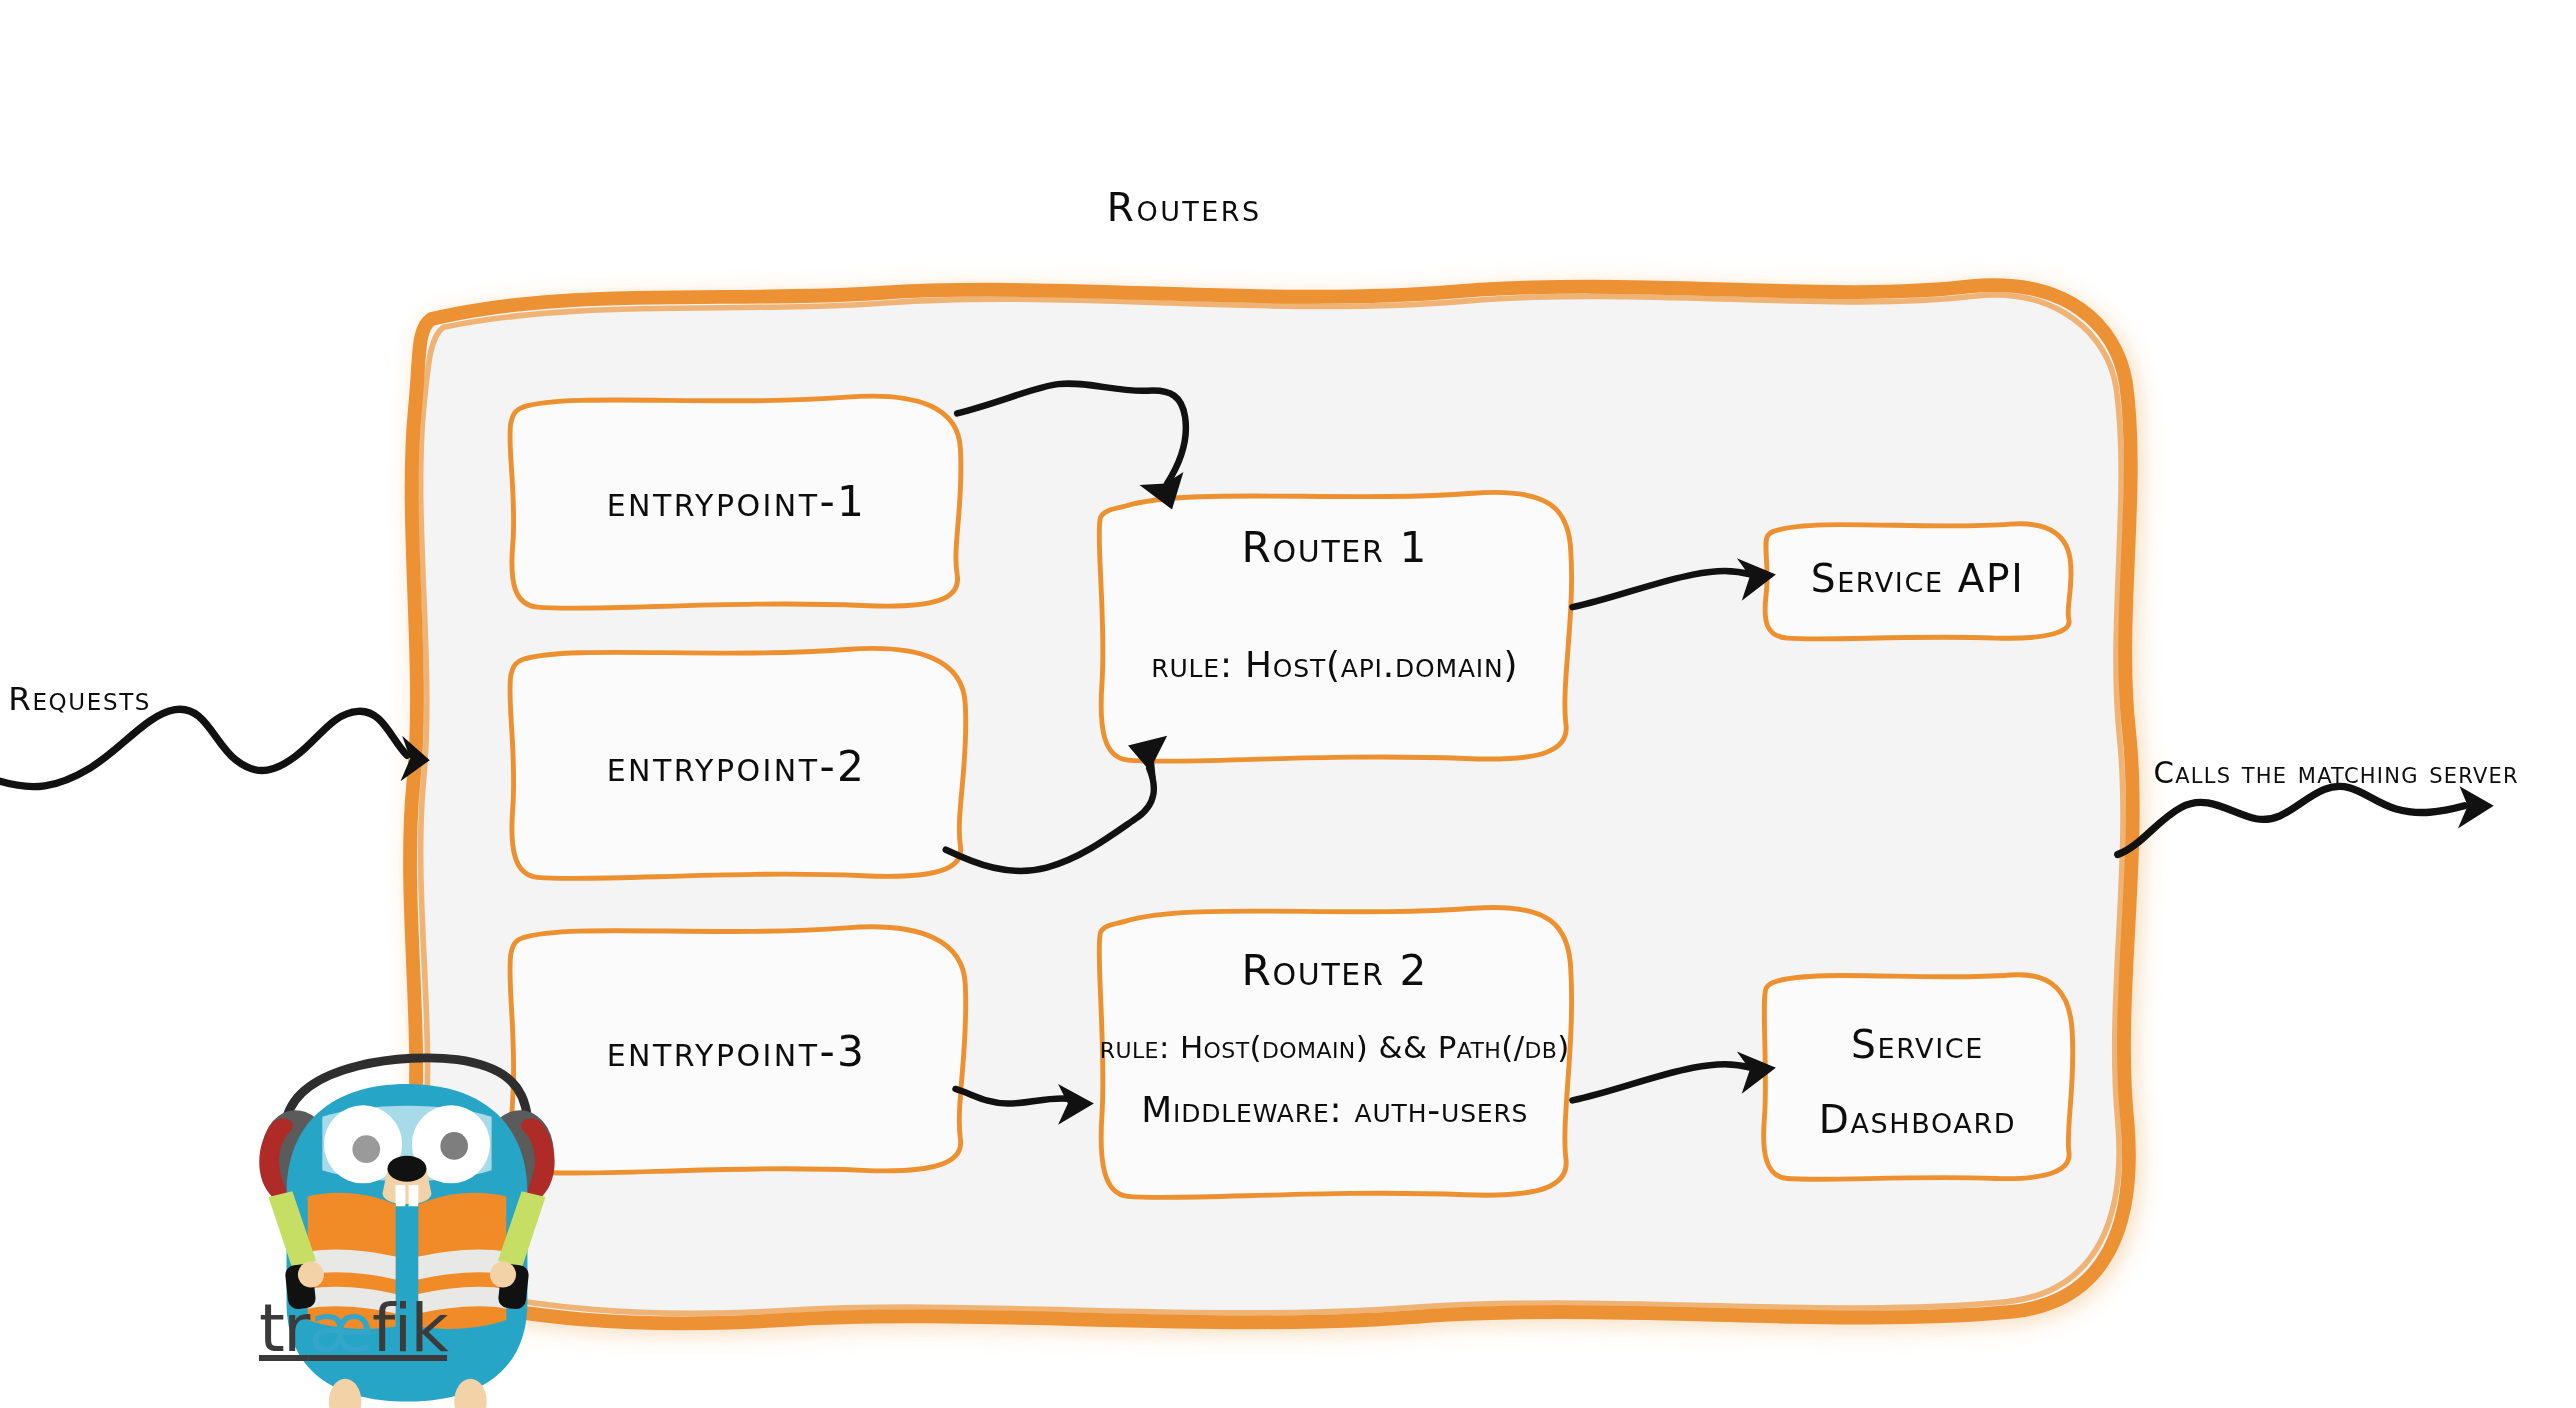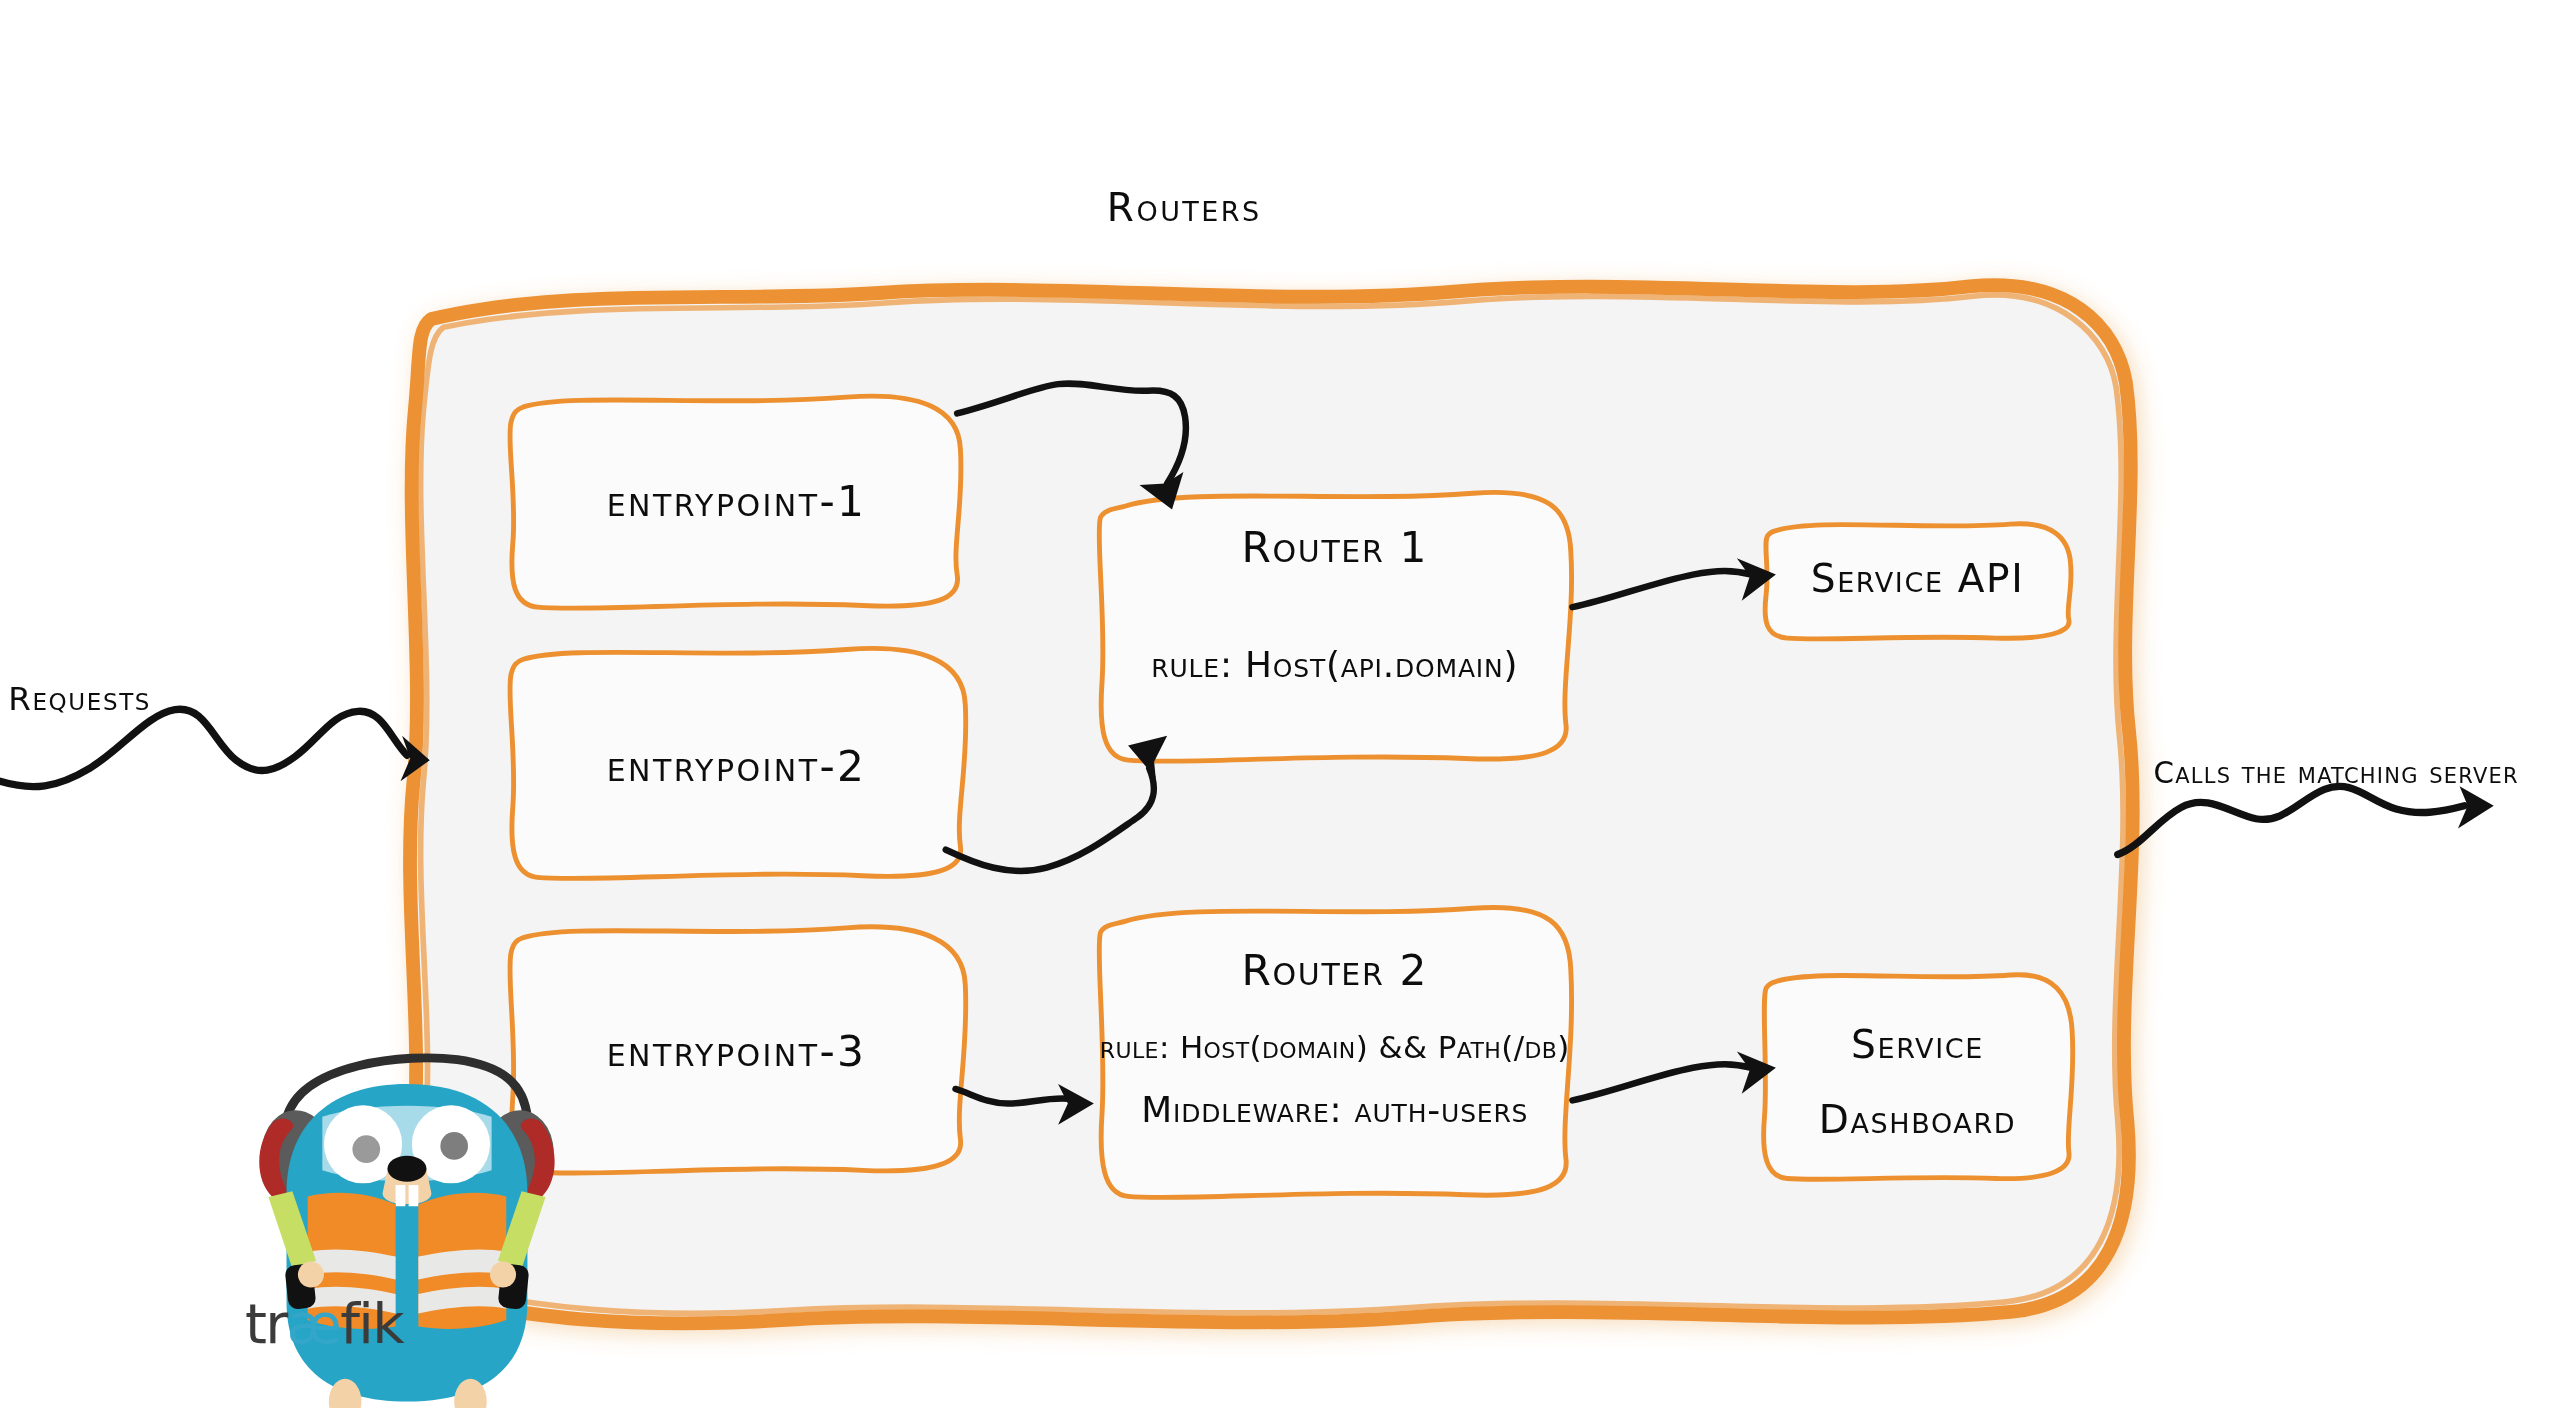--- a/index.html
+++ b/index.html
@@ -44,29 +44,30 @@
   .side-label-sm { font-size: 36px; letter-spacing: 1.5px; }
 
   .ep-box-fill   { fill: #fbfbfb; }
   .sketch-stroke { fill: none; stroke: #EC9030; stroke-linecap: round; stroke-linejoin: round; }
   .ink           { fill: none; stroke: #111111; stroke-linecap: round; stroke-linejoin: round; }
   .ink-fill      { fill: #111111; }
 
   
   #traefik-wordmark {
     position: absolute;
-    left: 245px;
+    left: 259px;
     top: 1296px;
     font-family: "DejaVu Sans", sans-serif;
-    font-size: 56px;
+    font-size: 66px;
     font-weight: 400;
     letter-spacing: -1.6px;
     color: #3b3b3b;
     line-height: 1;
     user-select: none;
+    text-decoration: underline;
   }
   #traefik-wordmark .ae { color: #34a6c9; }
 </style>
 </head>
 <body>
 
 <div id="stage">
 
   <svg class="layer" viewBox="0 0 3165 1730">
     <defs>

